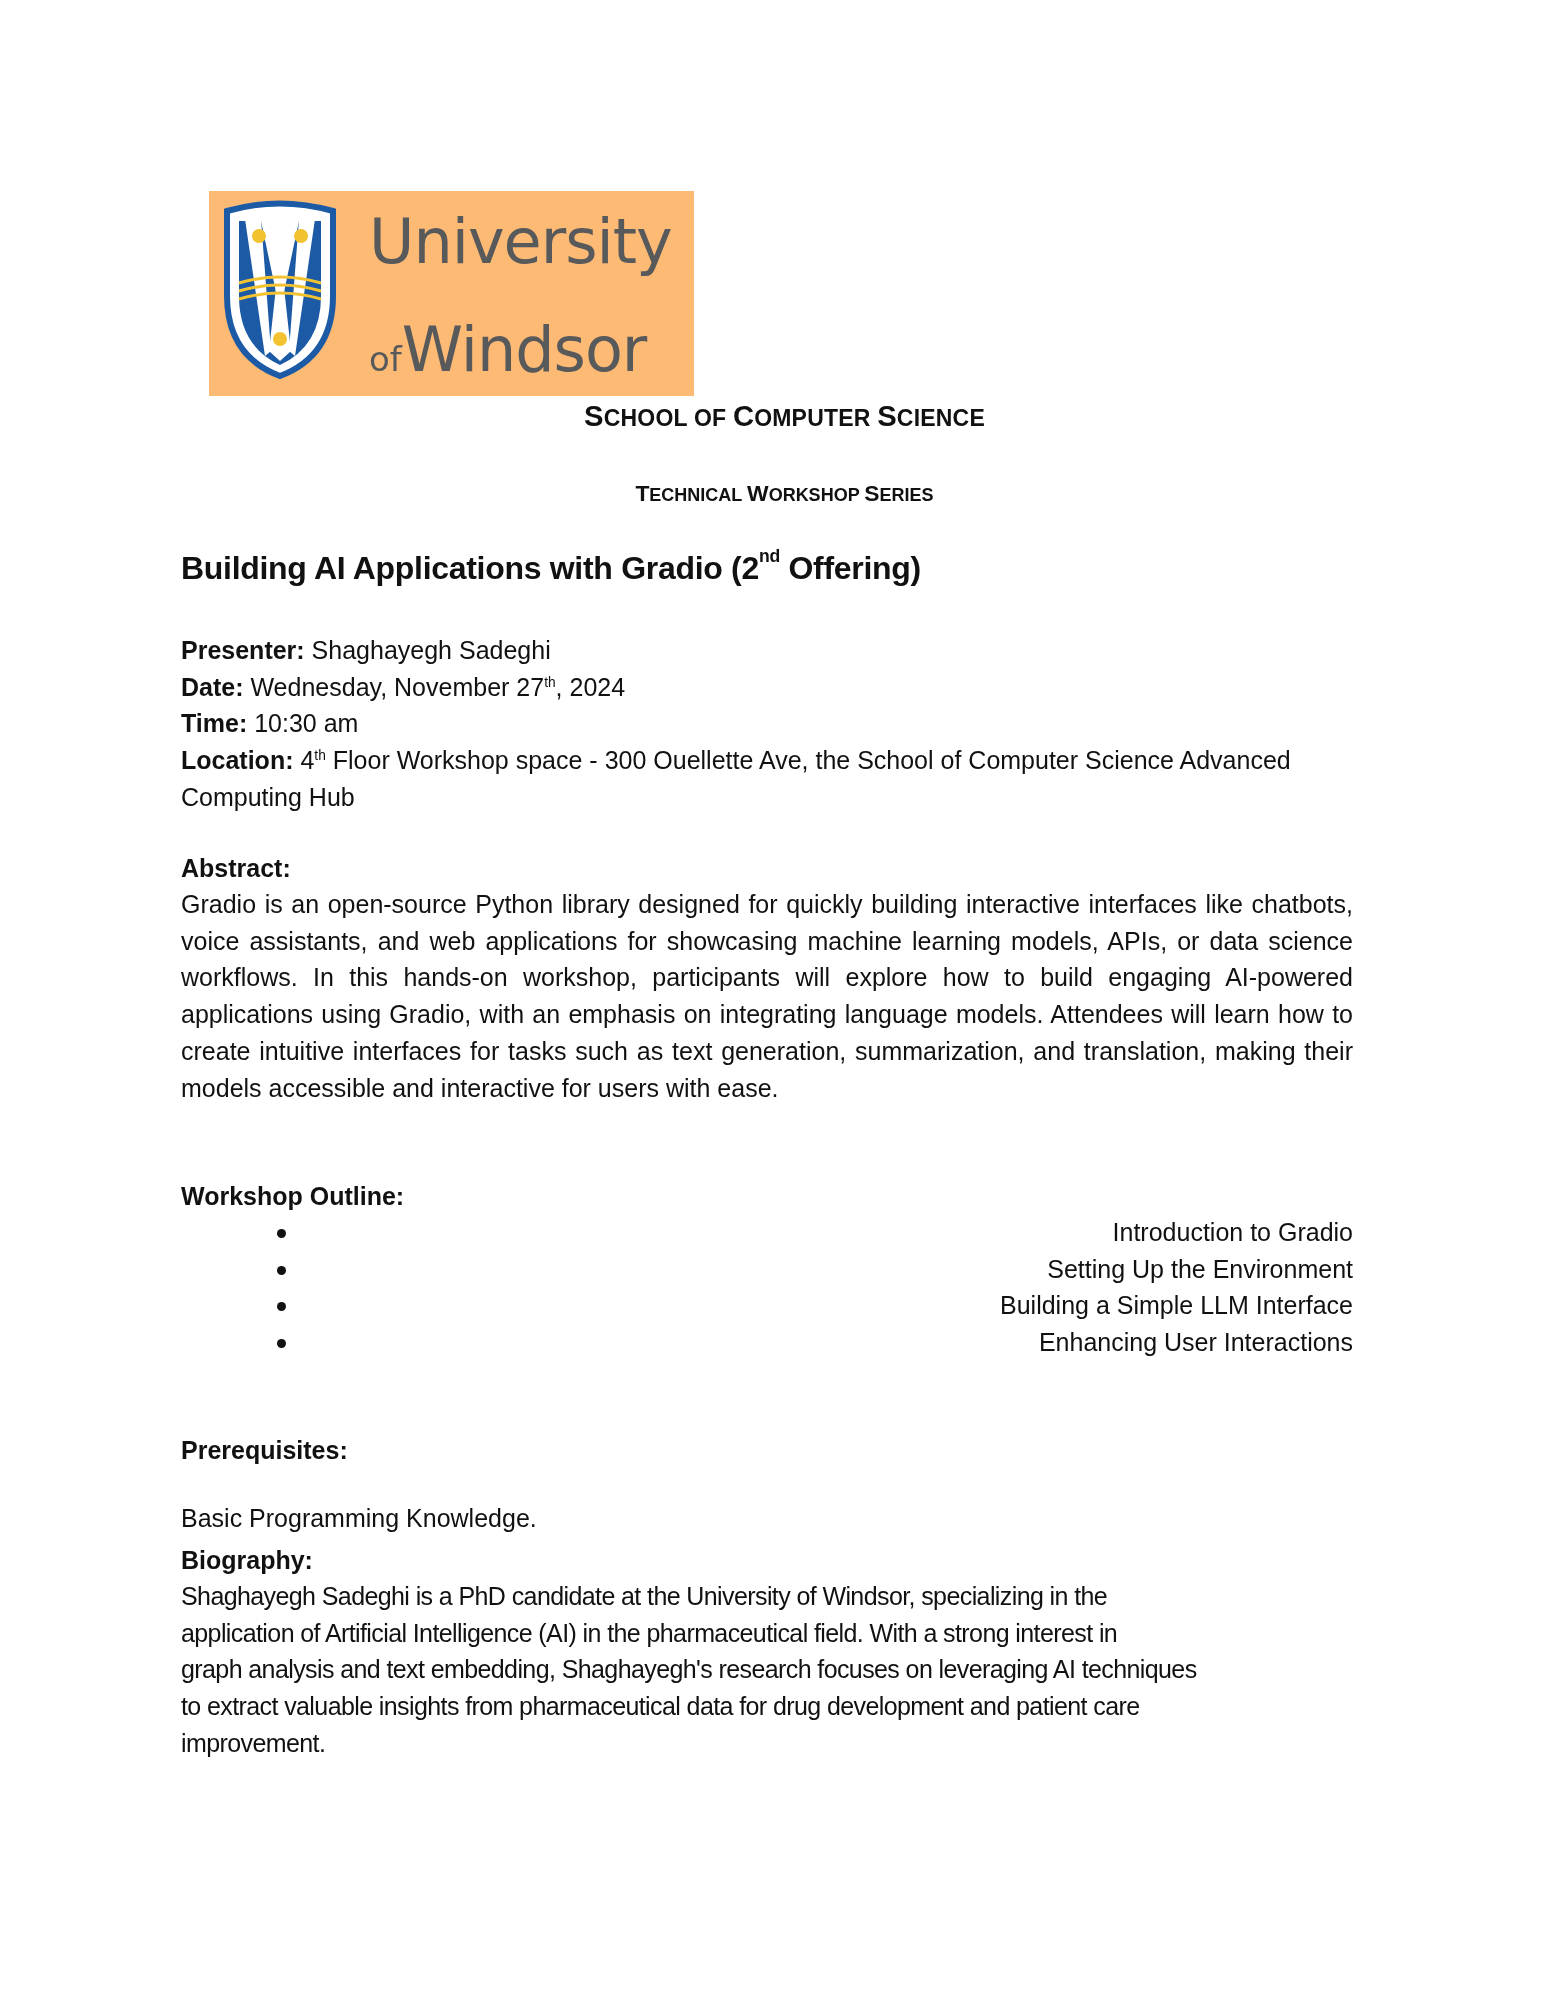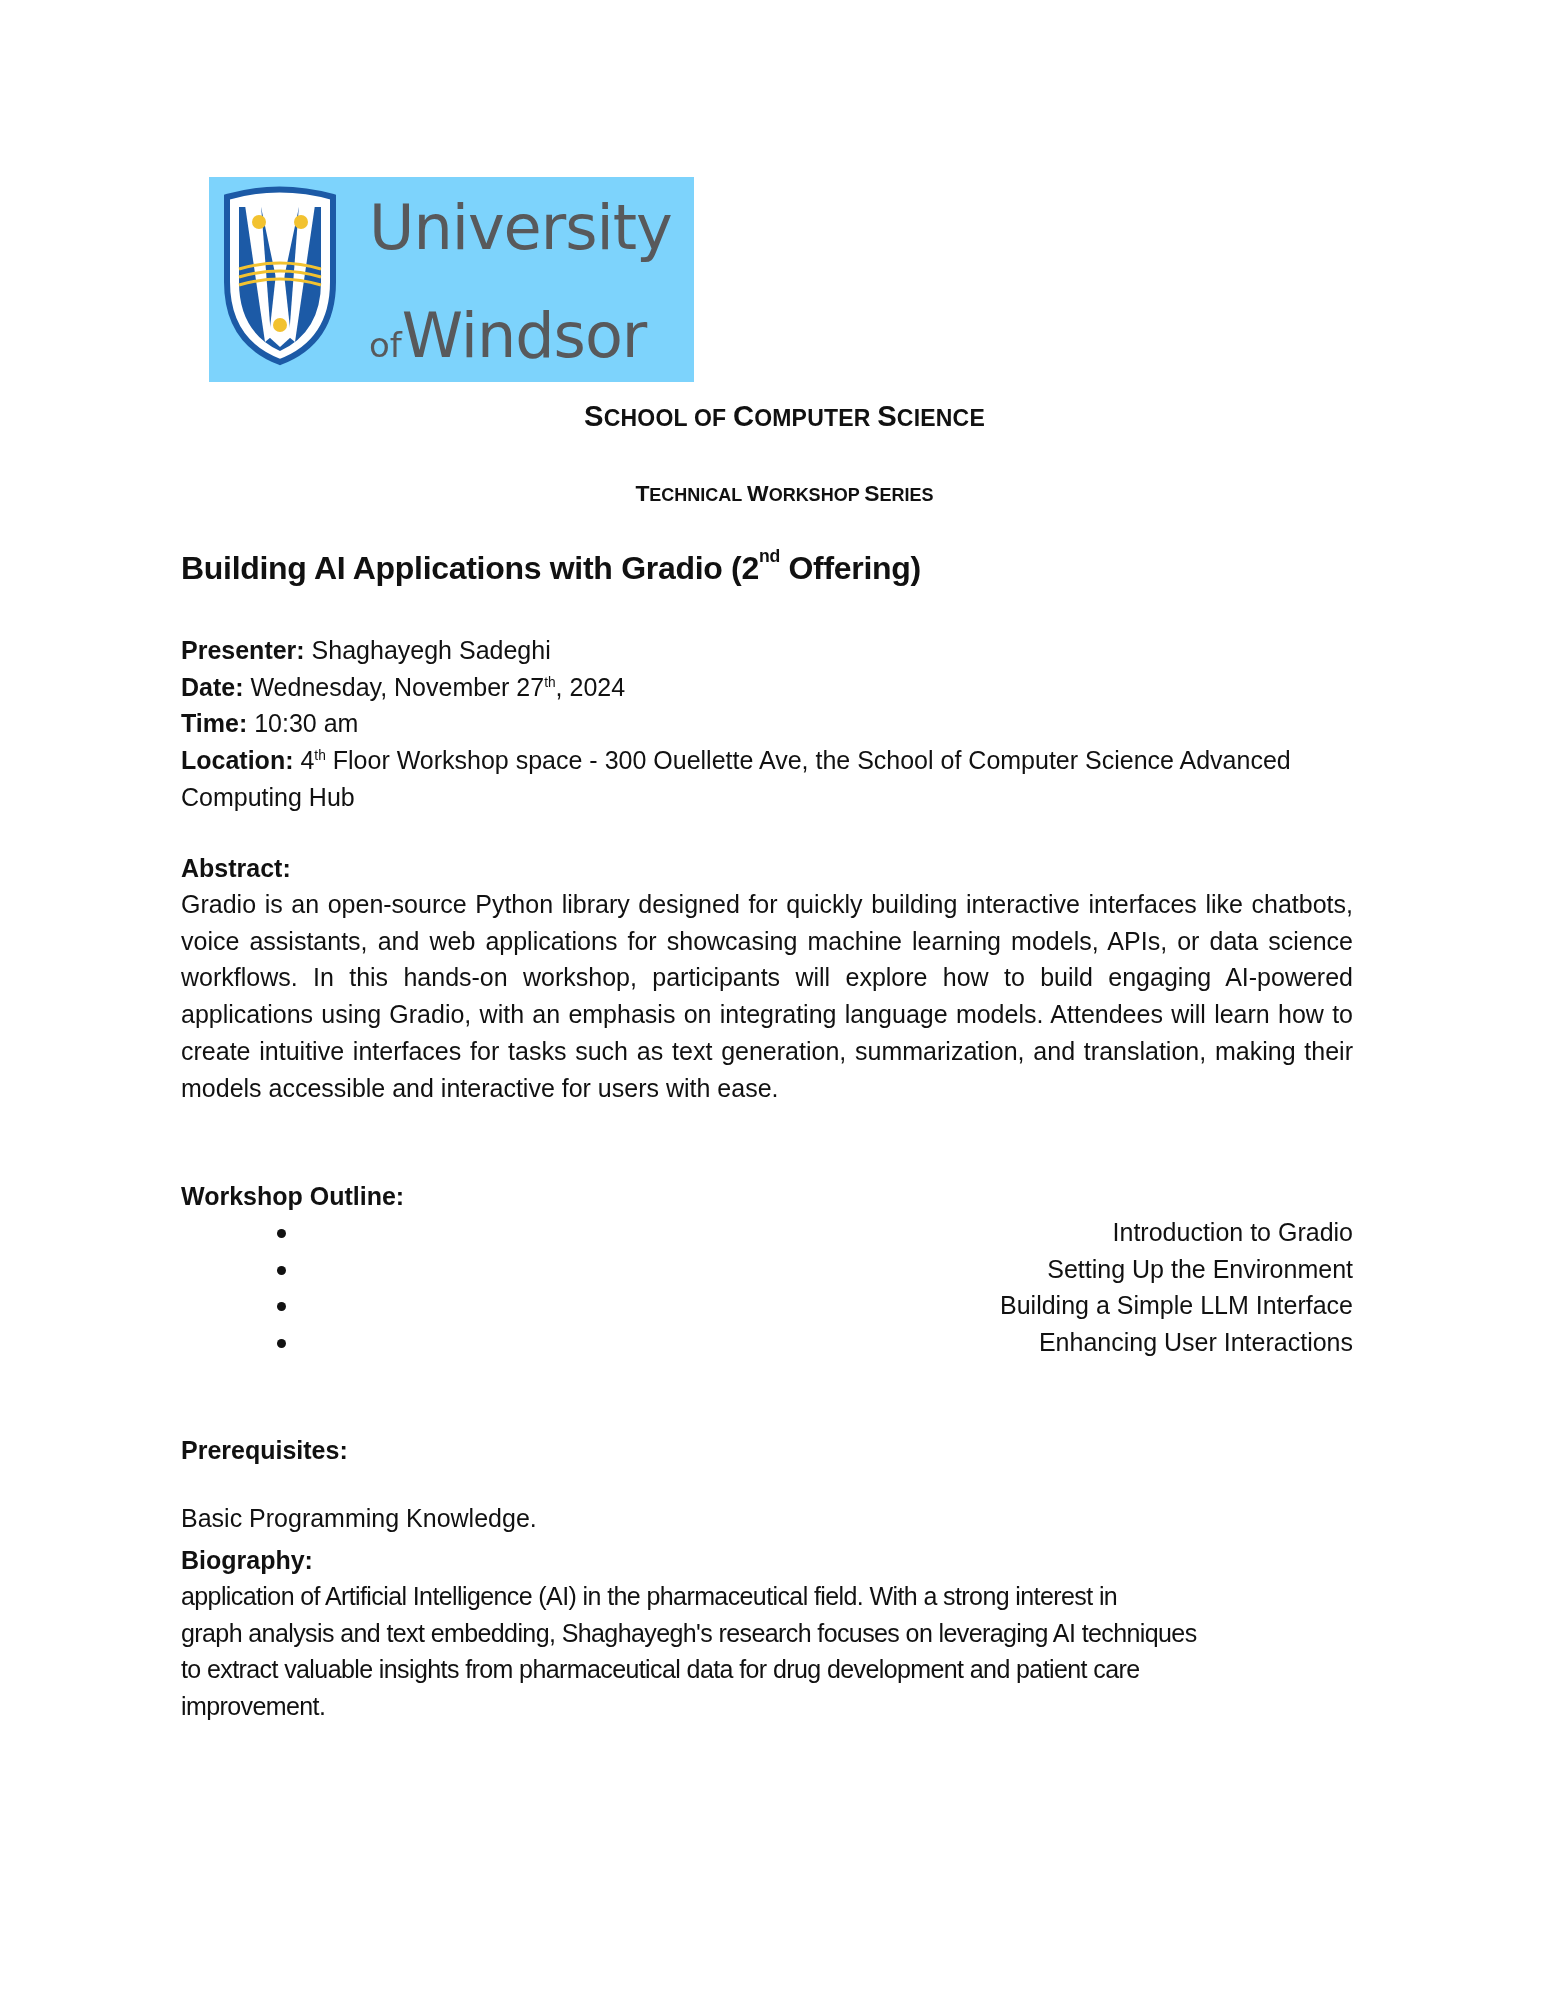--- a/index.html
+++ b/index.html
@@ -1,18 +1,18 @@
 <!DOCTYPE html>
 <html><head>
 <meta charset="utf-8">
 <style>
   html, body { margin:0; padding:0; background:#ffffff; }
   body { width:1545px; height:2000px; position:relative; overflow:hidden;
          font-family:"Liberation Sans", "DejaVu Sans", sans-serif; color:#111; }
-  .logo { position:absolute; left:209px; top:177px; width:485px; height:205px; background:#7dd3fc; }
+  .logo { position:absolute; left:209px; top:191px; width:485px; height:205px; background:#fdba74; }
   .logo svg { display:block; }
   .center { position:absolute; left:0; width:1545px; text-align:center; font-weight:bold;padding-left:12px; }
   .school { top:400px; font-size:23px; letter-spacing:0.2px; }
   .series { top:480px; font-size:18px; }
   .sc-cap { font-size:1.27em; }
   .content { position:absolute; left:181px; width:1172px; font-size:25px; line-height:36.7px; }
   .title { position:absolute; left:181px; top:550px; font-size:32px; font-weight:bold; white-space:nowrap; letter-spacing:-0.3px; }
   .title sup, .meta sup { font-size:0.55em; vertical-align:top; position:relative; top:-4px; }
   .meta { top:632px; }
   .meta div { white-space:nowrap; }
@@ -87,17 +87,18 @@
   <li><span class="bullet"></span><span>Setting Up the Environment</span></li>
   <li><span class="bullet"></span><span>Building a Simple LLM Interface</span></li>
   <li><span class="bullet"></span><span>Enhancing User Interactions</span></li>
 </ul>
 
 <div class="content prereq-h">Prerequisites:</div>
 <div class="content prereq">Basic Programming Knowledge.</div>
 
 <div class="content bio-h">Biography:</div>
 <div class="content bio condensed">
+  <div style="white-space:nowrap;">Shaghayegh Sadeghi is a PhD candidate at the University of Windsor, specializing in the</div>
   <div style="white-space:nowrap;">application of Artificial Intelligence (AI) in the pharmaceutical field. With a strong interest in</div>
   <div style="white-space:nowrap;">graph analysis and text embedding, Shaghayegh's research focuses on leveraging AI techniques</div>
   <div style="white-space:nowrap;">to extract valuable insights from pharmaceutical data for drug development and patient care</div>
   <div style="white-space:nowrap;">improvement.</div>
 </div>
 
 </body></html>

